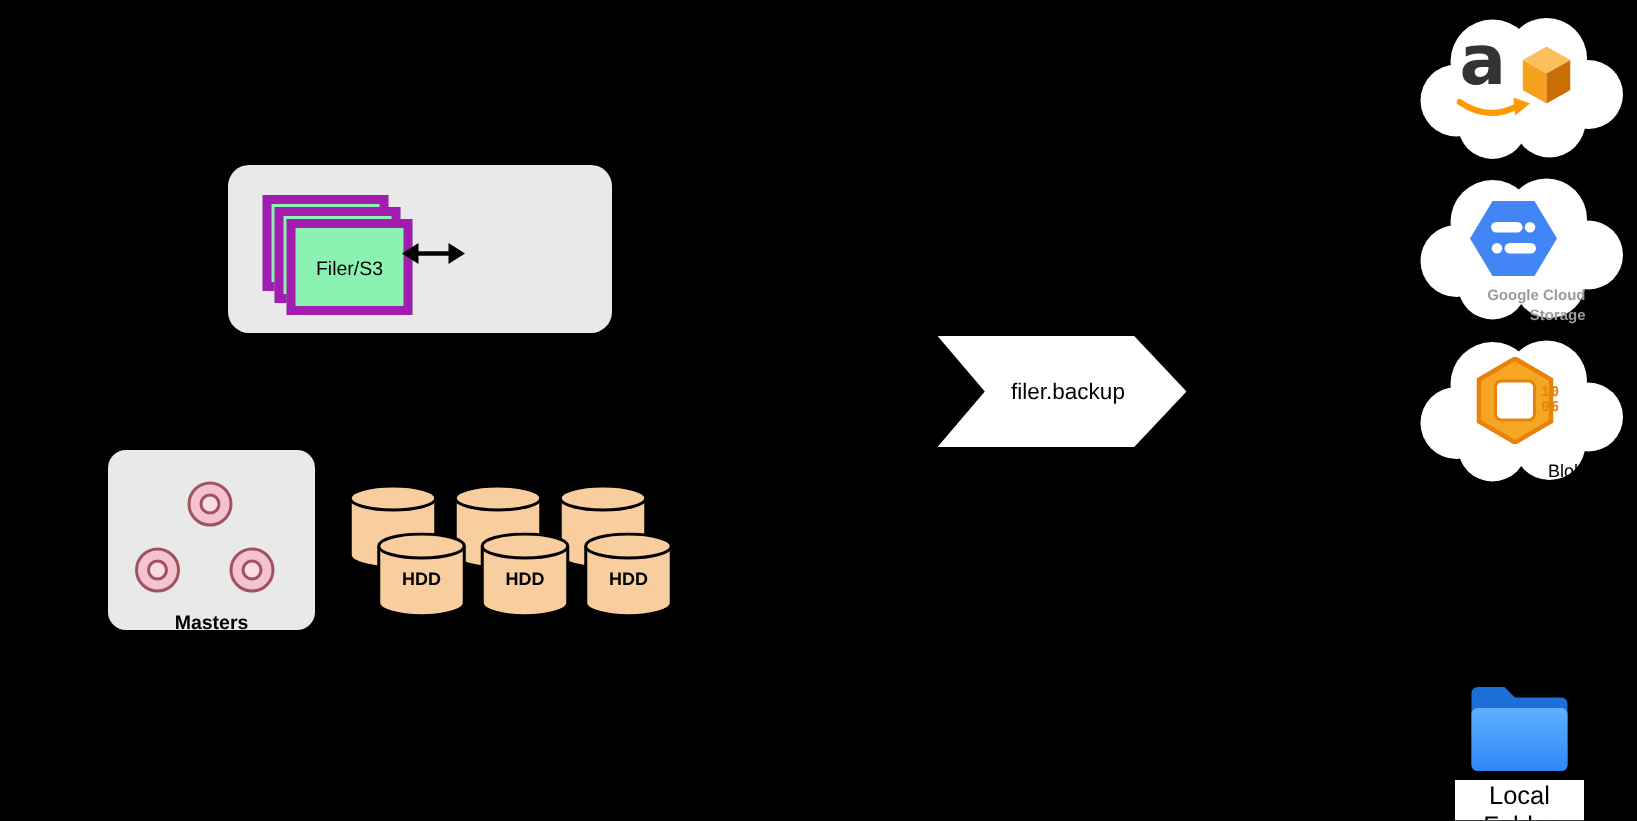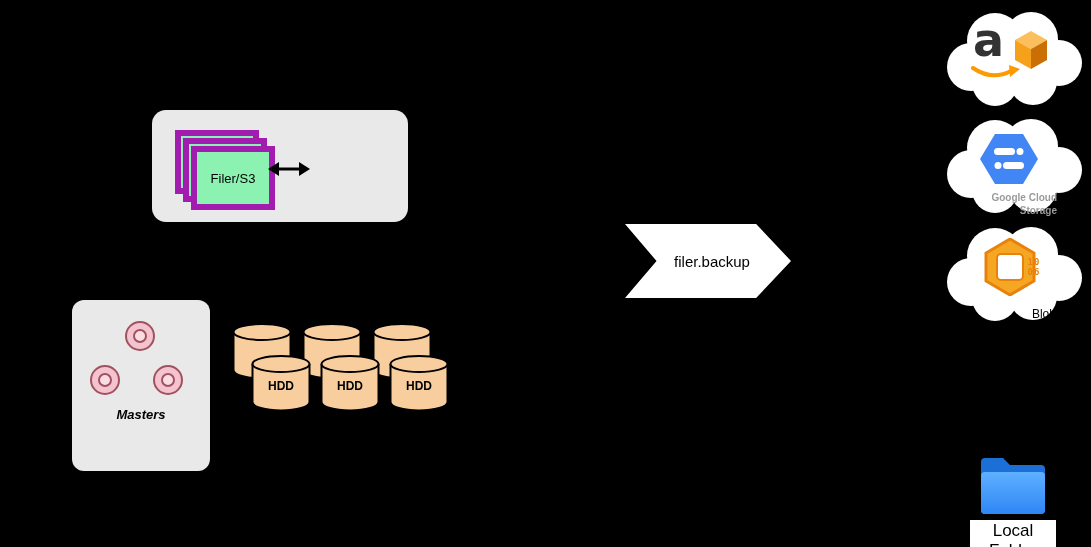--- a/index.html
+++ b/index.html
@@ -23,21 +23,21 @@
   .cyl { position:absolute; }
   .cyl-text {
     position:absolute; left:2px; right:2px; top:26px;
     text-align:center; font-weight:bold; font-size:12.5px; line-height:1.2;
   }
   .hdd-text {
     position:absolute; left:2px; right:2px; top:24px;
     text-align:center; font-weight:bold; font-size:12px;
   }
   
-  .panel-masters { left:72px; top:300px; width:138px; height:171px; border-radius:12px;font-style:italic; }
+  .panel-masters { left:72px; top:300px; width:138px; height:120px; border-radius:12px; }
   .donut {
     position:absolute; width:30px; height:30px; border-radius:50%;
     background:#F5C3CF; border:2px solid #A0525E;
     display:flex; align-items:center; justify-content:center;
   }
   .donut-inner {
     width:14px; height:14px; border-radius:50%;
     background:#FADDE3; border:2px solid #A0525E;
   }
   .masters-label {

